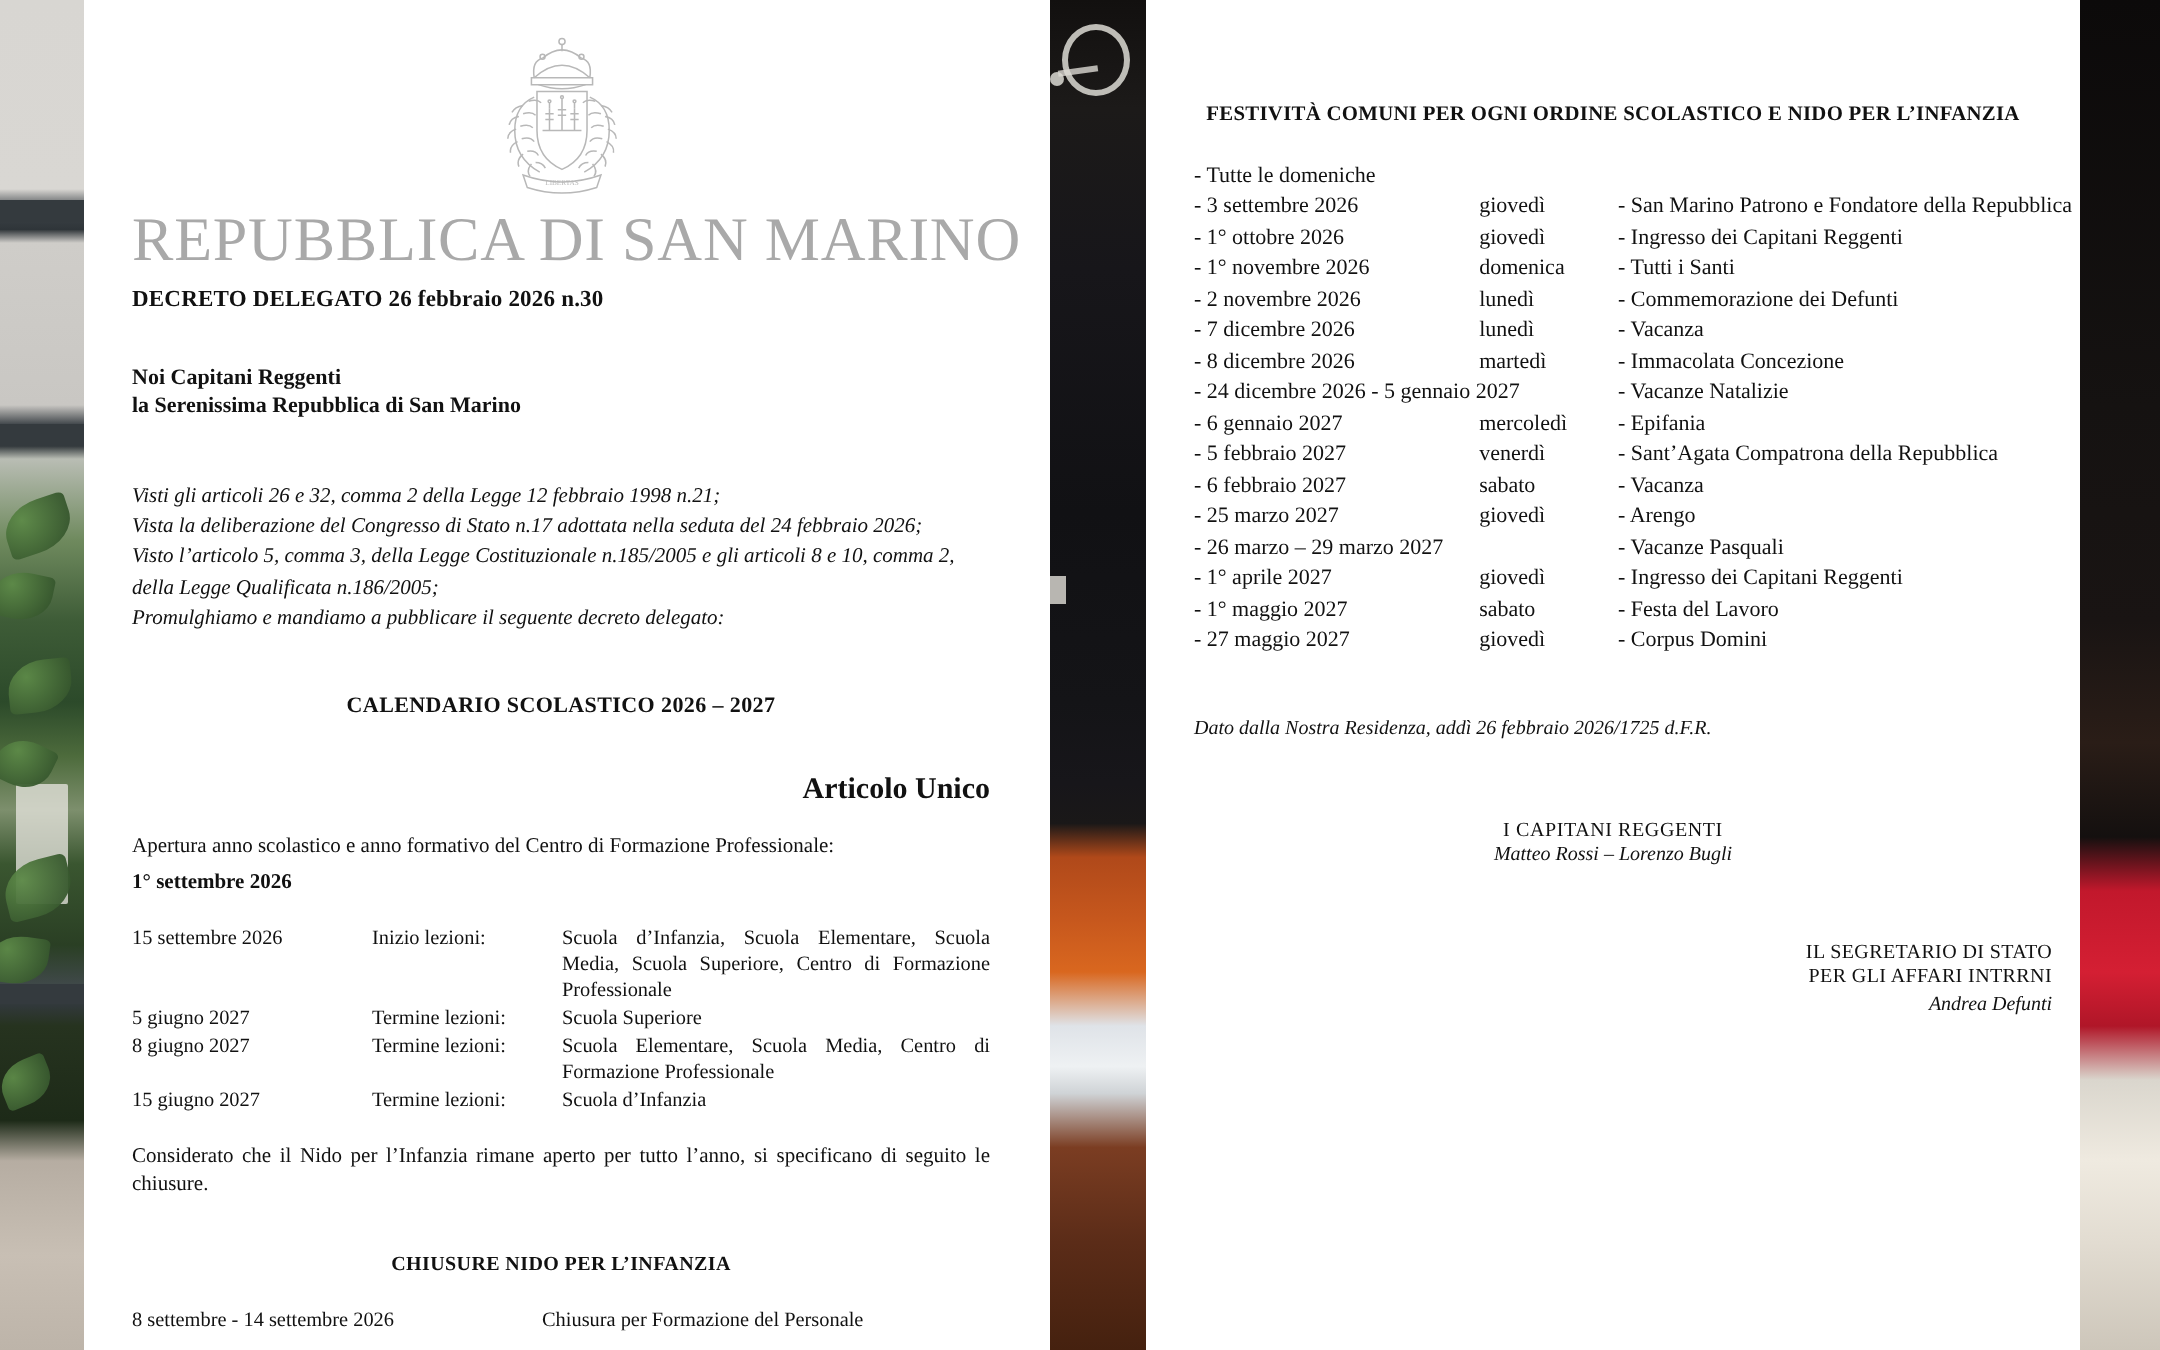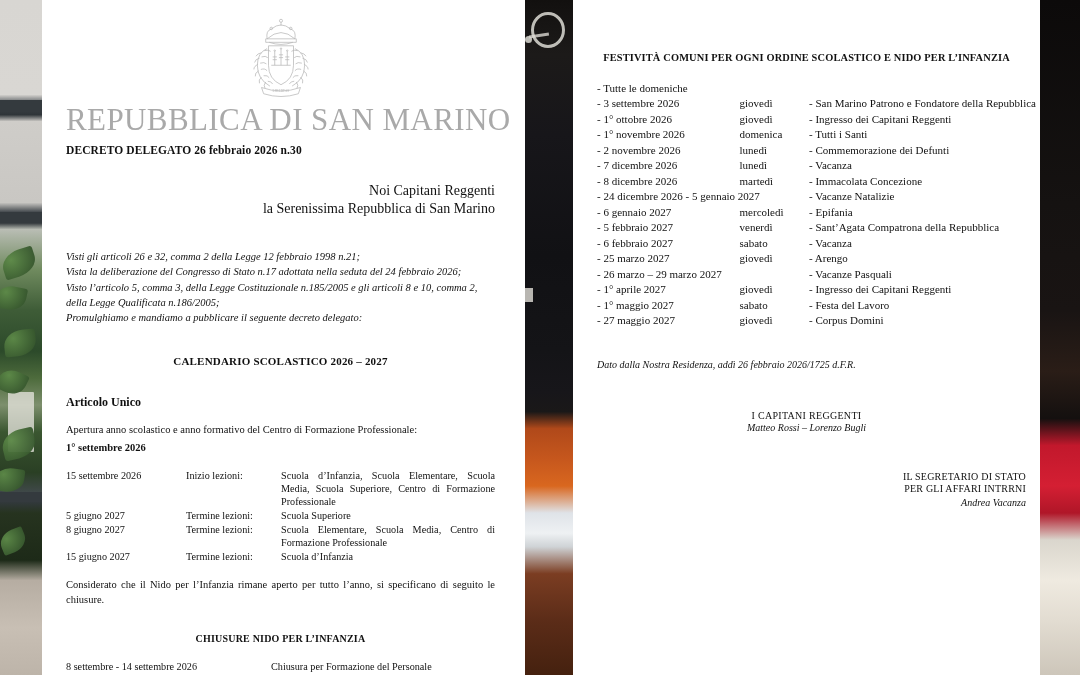--- a/index.html
+++ b/index.html
@@ -110,32 +110,32 @@
     font-weight:400;
     line-height:1.05;
     margin:2px 0 7px 0;
     white-space:nowrap;
   }
   .decree-line{
     font-size:11.5px;font-weight:bold;letter-spacing:.1px;
     margin:0 0 26px 0;
   }
   .reggenti{
-    text-align:right;font-weight:normal;font-size:14px;line-height:1.35;
+    text-align:left;font-weight:bold;font-size:11px;line-height:1.35;
     margin:0 0 30px 0;
   }
   .visti{
     font-style:italic;font-size:10.5px;line-height:1.44;margin:0 0 30px 0;
   }
   .calendario-head{
     text-align:center;font-weight:bold;font-size:11px;letter-spacing:.2px;
     margin:0 0 28px 0;
   }
   .articolo-head{
-    text-align:left;font-weight:bold;font-size:12px;
+    text-align:right;font-weight:bold;font-size:15px;
     margin:0 0 13px 0;
   }
   .para1{font-size:10.5px;line-height:1.42;margin:0 0 3px 0;}
   .para1 .num{display:inline-block;width:38px;}
   .spacer-sm{height:10px;}
 
   table.sched{border-collapse:collapse;width:100%;font-size:10.2px;}
   table.sched td{vertical-align:top;padding:0 0 1px 0;line-height:1.28;}
   td.c-date{width:120px;}
   td.c-kind{width:95px;}
@@ -410,19 +410,19 @@
       <div class="dato">Dato dalla Nostra Residenza, addì 26 febbraio 2026/1725 d.F.R.</div>
 
       <div class="sign-cr">
         <div class="role">I CAPITANI REGGENTI</div>
         <div class="names">Matteo Rossi – Lorenzo Bugli</div>
       </div>
 
       <div class="sign-sec">
         <div class="role">IL SEGRETARIO DI STATO</div>
         <div class="role">PER GLI AFFARI INTRRNI</div>
-        <div class="names">Andrea Vacanza</div>
+        <div class="names">Andrea Defunti</div>
       </div>
 
     </div>
   </div>
 
 </div>
 
 </body></html>

